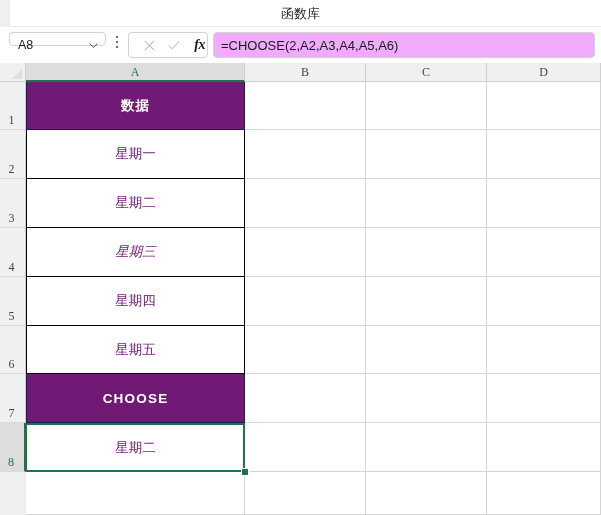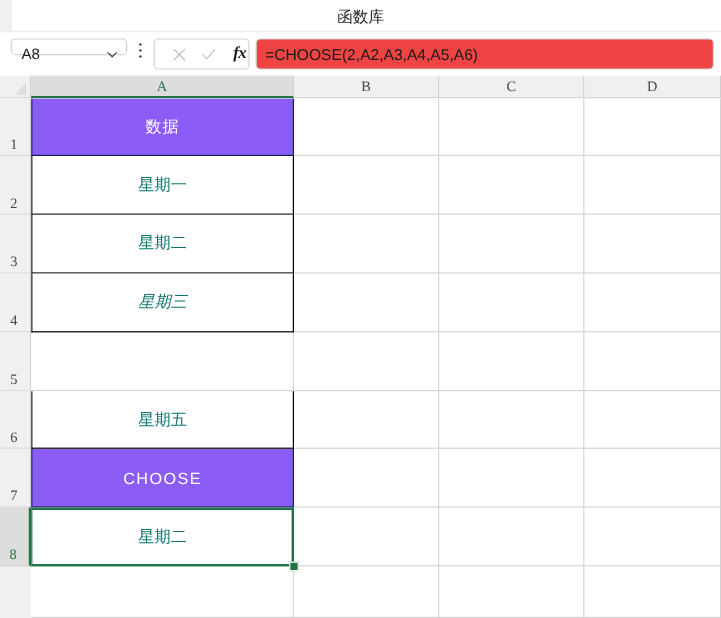--- a/index.html
+++ b/index.html
@@ -106,21 +106,21 @@
     font-weight: 700;
     font-size: 14px;
     color: #1a1a1a;
     letter-spacing: -0.5px;
   }
 
   #formula-input {
     position: absolute;
     left: 213px; top: 5px;
     width: 382px; height: 26px;
-    background: #ef4444;
+    background: #f0abfc;
     border: 1px solid #d2d2d2;
     border-radius: 4px;
     box-sizing: border-box;
   }
   #formula-text {
     position: absolute;
     left: 7px; top: 0;
     height: 24px; line-height: 25px;
     font-size: 13px;
     color: #1a1a1a;
@@ -233,31 +233,31 @@
   
   .dcell {
     position: absolute;
     left: 0;
     width: 219px;
     box-sizing: border-box;
     display: flex;
     align-items: center;
     justify-content: center;
     font-size: 13.5px;
-    color: #0f766e;
+    color: #701a75;
     border-left: 1px solid #000000;
     border-right: 1px solid #000000;
     border-bottom: 1px solid #000000;
     background: #ffffff;
     z-index: 2;
   }
   .dcell.header {
-    background: #8b5cf6;
+    background: #701a75;
     color: #ffffff;
-    font-weight: 400;
+    font-weight: 700;
     border-left: 1px solid #0b2259;
     border-right: 1px solid #0b2259;
     border-bottom: 1px solid #0b2259;
     letter-spacing: 1px;
   }
   .dcell.header.latin { letter-spacing: 1.2px; font-size: 13.5px; }
   .dcell.result {
     border: none;
     background: #ffffff;
   }
@@ -384,20 +384,23 @@
       </div>
       <div class="dcell" style="top: 48px; height: 49px;">
         <span>星期一</span>
       </div>
       <div class="dcell" style="top: 97px; height: 49px;">
         <span>星期二</span>
       </div>
       <div class="dcell" style="top: 146px; height: 49px; font-style: italic;">
         <span>星期三</span>
       </div>
+      <div class="dcell" style="top: 195px; height: 49px;">
+        <span>星期四</span>
+      </div>
       <div class="dcell header latin" style="top: 292px; height: 49px;">
         <span>CHOOSE</span>
       </div>
       <div class="dcell" style="top: 244px; height: 48px;">
         <span>星期五</span>
       </div>
       <div class="dcell result" style="top: 341px; height: 49px;">
         <span>星期二</span>
       </div>
       <div id="active-cell-outline" style="left: -1px; width: 220px; top: 341px; height: 49px;"></div>

